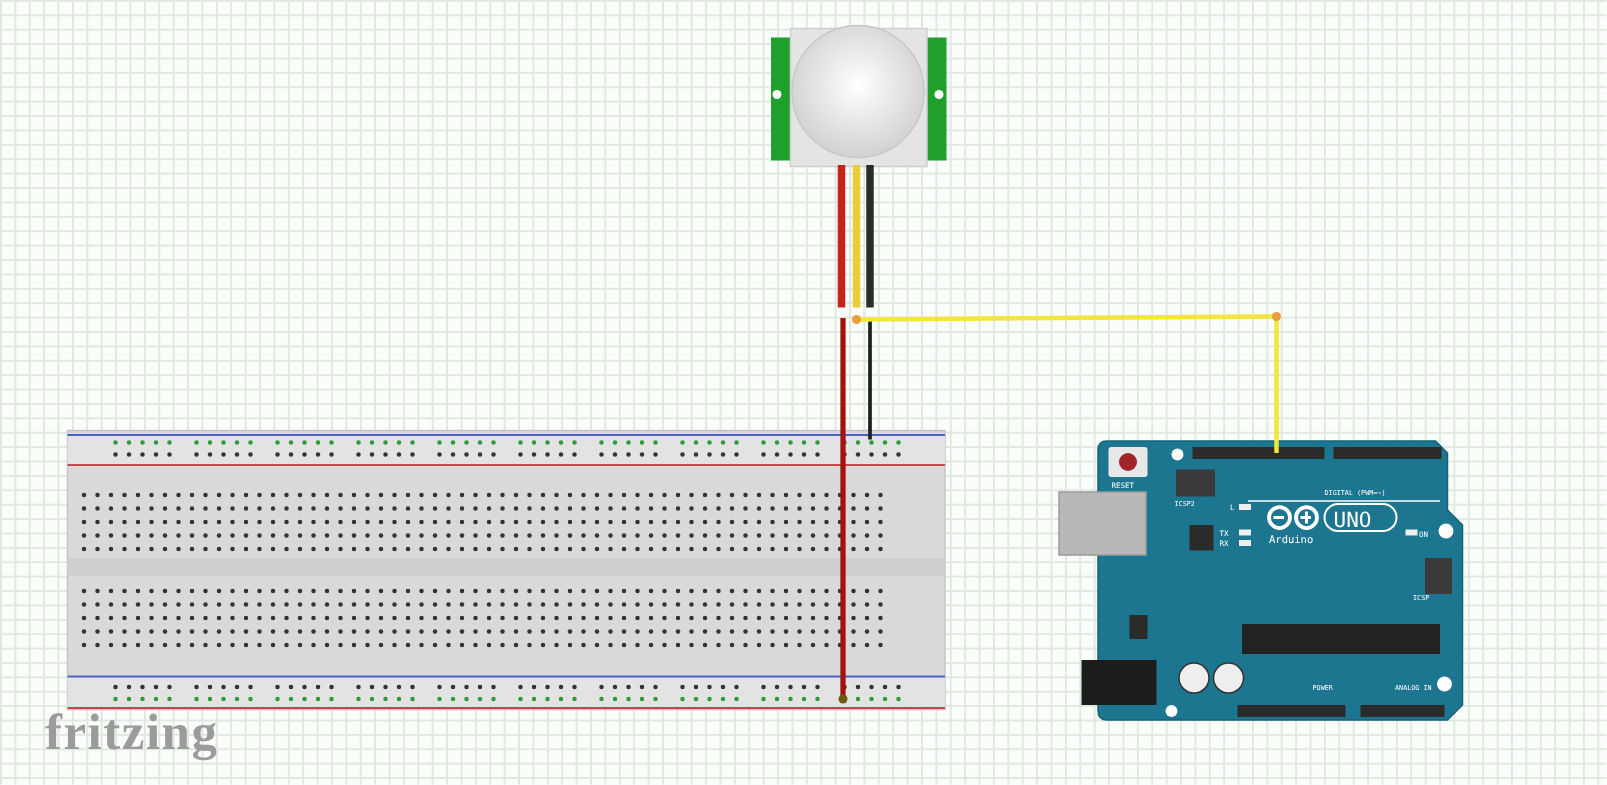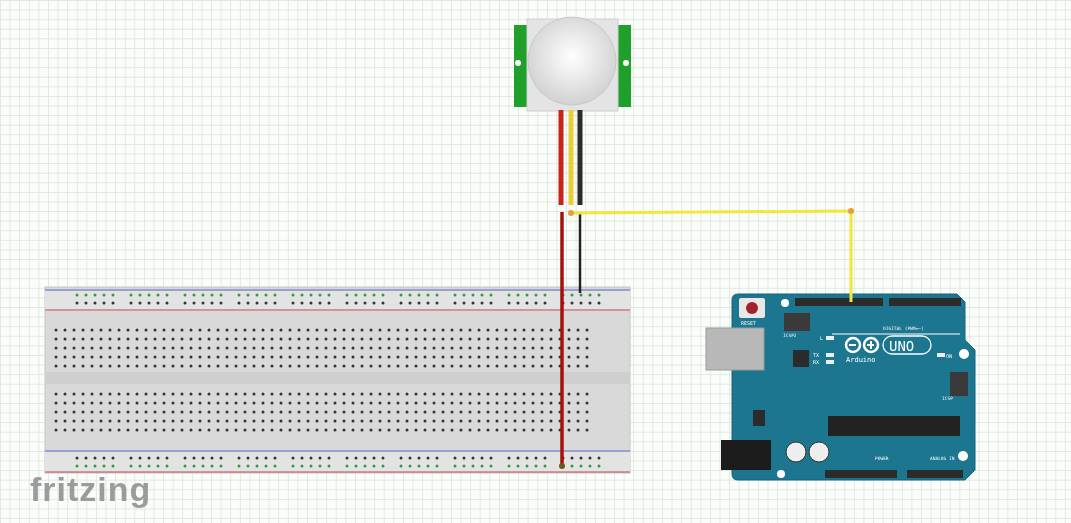--- a/index.html
+++ b/index.html
@@ -4,21 +4,21 @@
 <style>
   html,body{margin:0;padding:0;}
   body{width:1071px;height:523px;position:relative;overflow:hidden;
     background-color:#fbfdfb;
     background-image:
       linear-gradient(#dfe9df 1px, transparent 1px),
       linear-gradient(90deg,#dfe9df 1px, transparent 1px);
     background-size:9.6px 9.6px;
     font-family:"DejaVu Sans",sans-serif;}
   #canvas{position:absolute;left:0;top:0;width:1071px;height:523px;}
-  .logo{position:absolute;left:30px;top:470px;font-family:Liberation Sans, sans-serif;font-size:34px;color:#9b9b9b;letter-spacing:1px;font-weight:bold;}
+  .logo{position:absolute;left:30px;top:470px;font-family:Liberation Serif, serif;font-size:34px;color:#9b9b9b;letter-spacing:1px;font-weight:bold;}
   svg text{font-family:"DejaVu Sans Mono",monospace;}
 </style>
 </head>
 <body>
 
 <svg id="canvas" viewBox="0 0 1071 523" xmlns="http://www.w3.org/2000/svg">
 
   <g>
     <rect x="45" y="287" width="585" height="186" fill="#d9d9d9" stroke="#c4c4c4"></rect>
     <rect x="45" y="289" width="585" height="22" fill="#e3e3e3"></rect>

